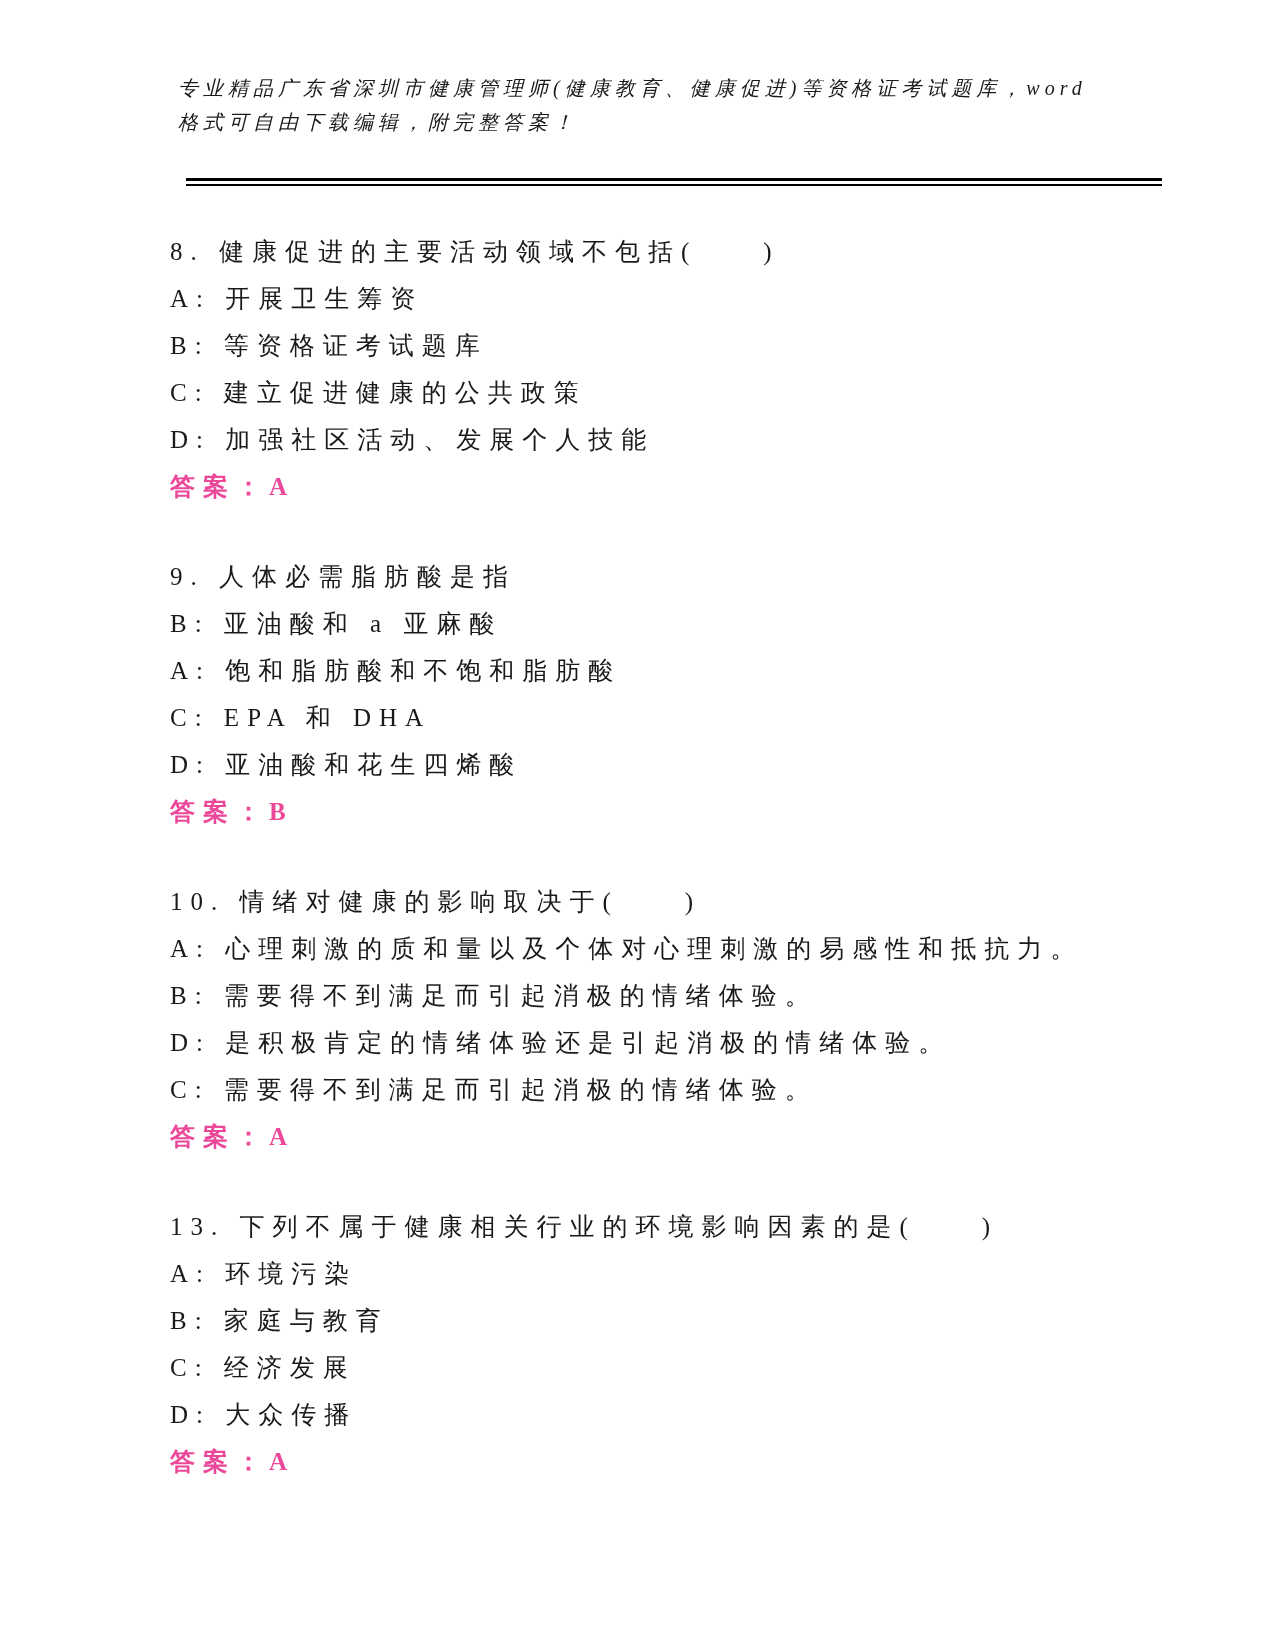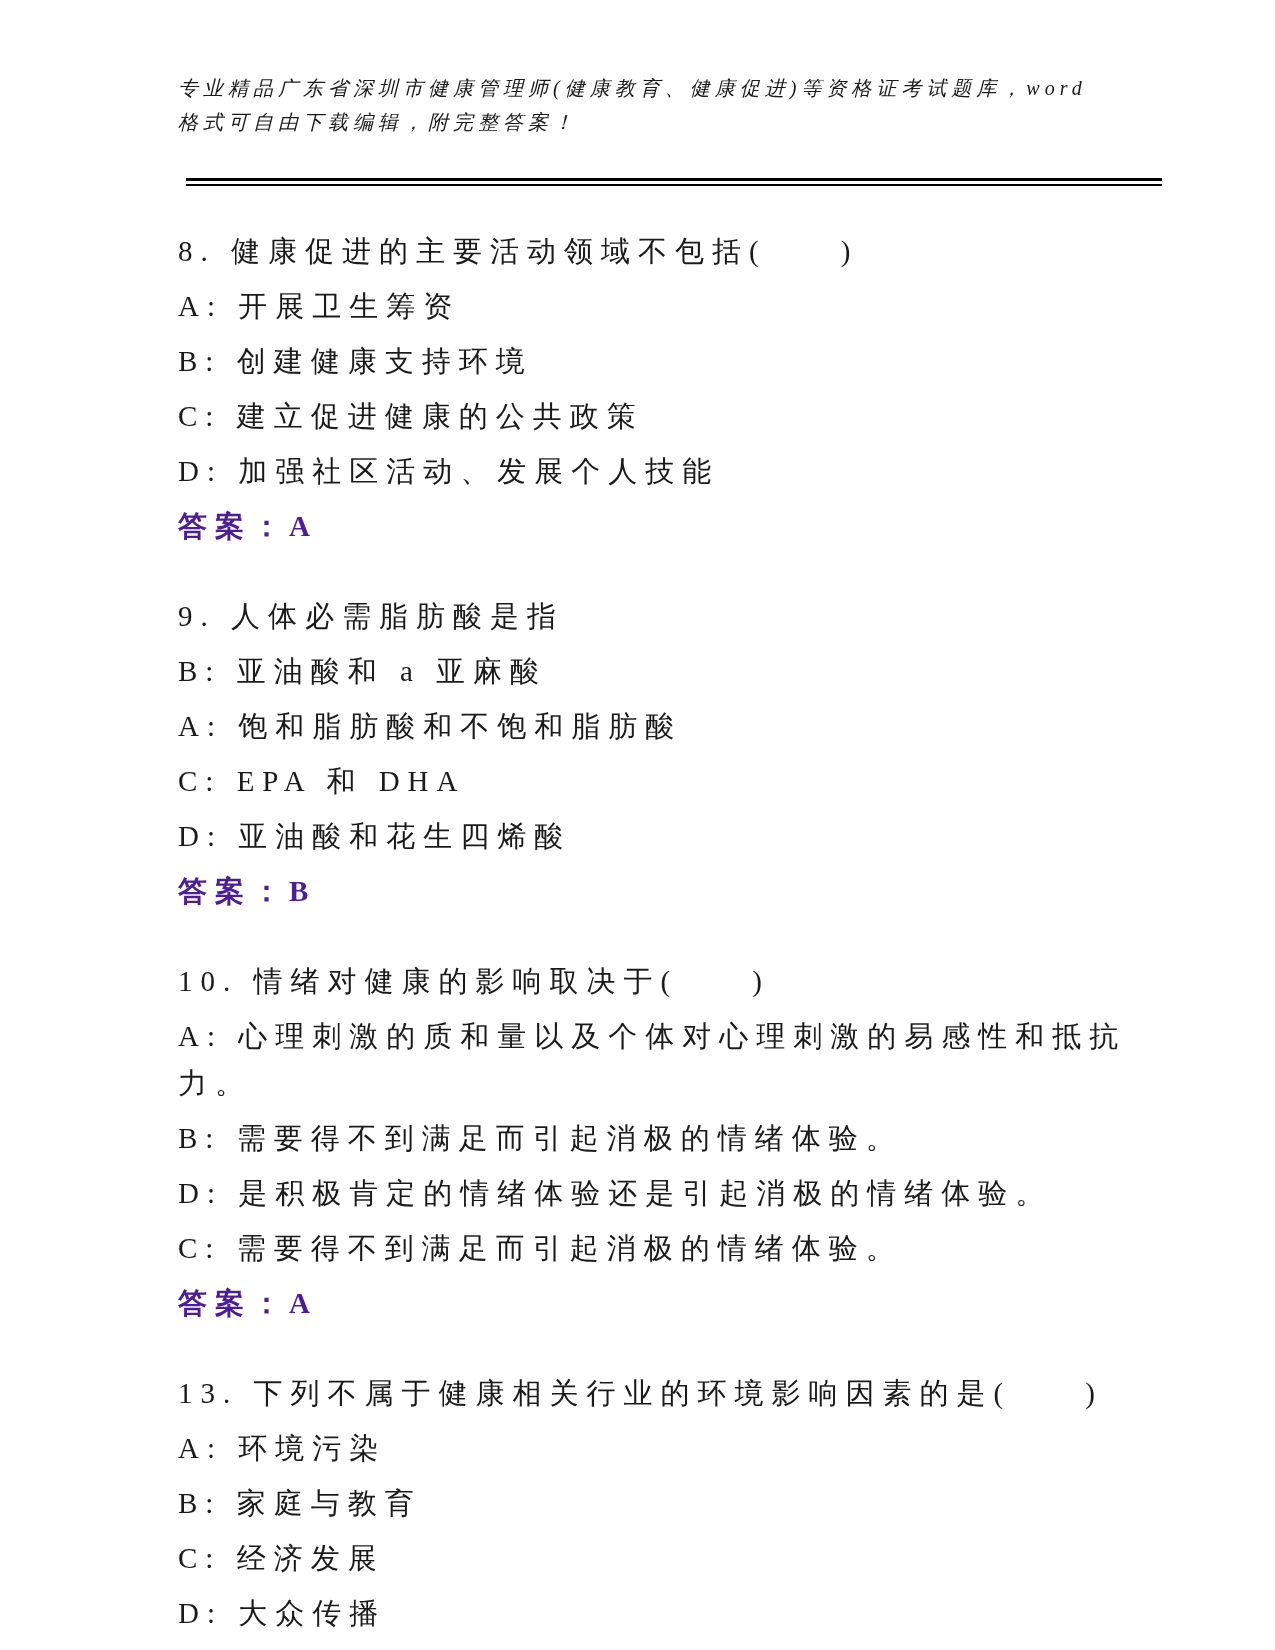--- a/index.html
+++ b/index.html
@@ -38,50 +38,50 @@
     border-top: 3px solid #000000;
     border-bottom: 2px solid #000000;
   }
   .document-body {
     margin: 42px 100px 0 170px;
   }
   .question-block {
     margin: 0 0 43px 0;
   }
   .line {
-    margin: 8px;
-    font-size: 29px;
+    margin: 0;
+    font-size: 25px;
     line-height: 47px;
     letter-spacing: 8px;
     white-space: pre-wrap;
     color: #1a1a1a;
   }
   .answer-line {
     font-weight: 700;
-    color: #4c1d95;
+    color: #ec4899;
   }
 </style>
 </head>
 <body>
 
 <div class="page">
 
   <div class="page-header">
     <p class="header-line">专业精品广东省深圳市健康管理师(健康教育、健康促进)等资格证考试题库，word</p>
     <p class="header-line">格式可自由下载编辑，附完整答案！</p>
   </div>
 
   <div class="header-divider"></div>
 
   <div class="document-body">
 
     <div class="question-block">
       <p class="line">8. 健康促进的主要活动领域不包括(　　)</p>
       <p class="line">A: 开展卫生筹资</p>
-      <p class="line">B: 创建健康支持环境</p>
+      <p class="line">B: 等资格证考试题库</p>
       <p class="line">C: 建立促进健康的公共政策</p>
       <p class="line">D: 加强社区活动、发展个人技能</p>
       <p class="line answer-line">答案：A</p>
     </div>
 
     <div class="question-block">
       <p class="line">9. 人体必需脂肪酸是指</p>
       <p class="line">B: 亚油酸和 a 亚麻酸</p>
       <p class="line">A: 饱和脂肪酸和不饱和脂肪酸</p>
       <p class="line">C: EPA 和 DHA</p>

